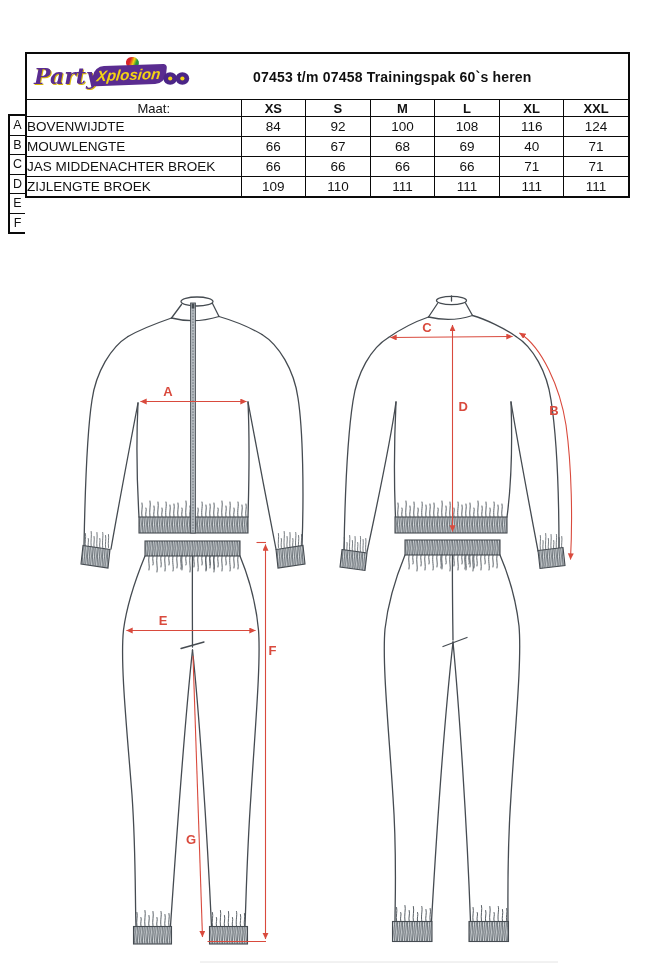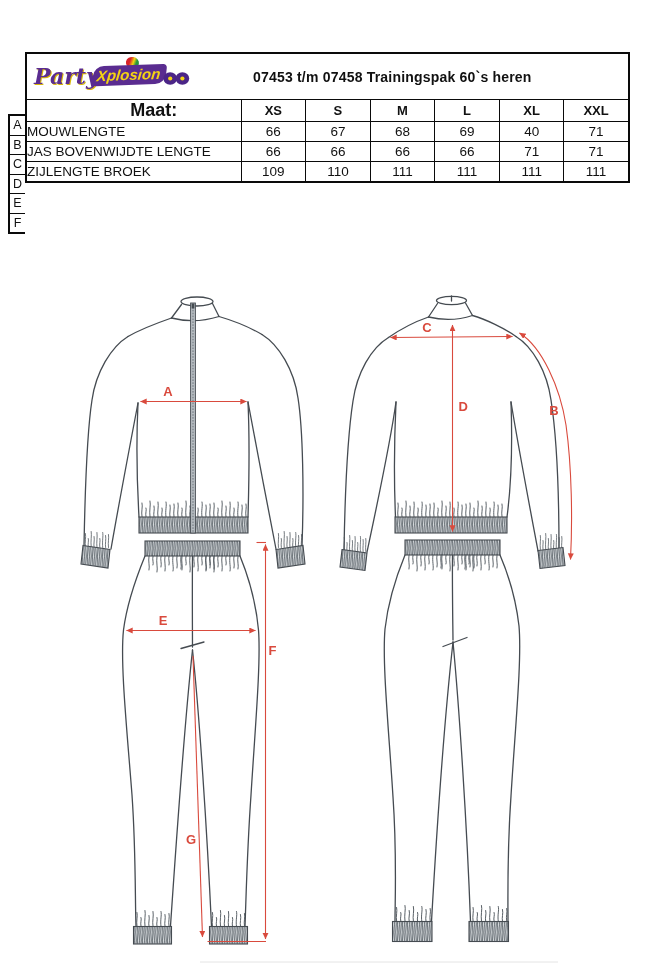--- a/index.html
+++ b/index.html
@@ -6,21 +6,21 @@
   .page{position:relative;width:650px;height:976px;background:#fff;overflow:hidden;
         font-family:"Liberation Sans",sans-serif;color:#111;}
   
   table.size-table{position:absolute;left:25px;top:52px;width:603px;border-collapse:collapse;
         table-layout:fixed;border:2px solid #0a0a0a;background:#fff;}
   table.size-table td{border:1px solid #0a0a0a;padding:0;font-size:13.5px;overflow:hidden;white-space:nowrap;}
   td.head-cell{height:45px;position:relative;}
   .sheet-title{position:absolute;left:132px;right:2px;top:50%;transform:translateY(-50%);
         text-align:center;font-weight:bold;font-size:14px;letter-spacing:0.2px;}
   tr.r-sizes td{height:16px;text-align:center;font-weight:bold;font-size:13px;}
-  tr.r-sizes td.lab{font-weight:bold;font-size:18px;padding-left:40px;}
+  tr.r-sizes td.lab{font-weight:normal;font-size:13px;padding-left:40px;}
   tr.r-data td{height:19px;}
   td.lab{text-align:left;padding-left:3px;}
   td.val{text-align:center;}
   
   .letters{position:absolute;left:8px;top:114px;width:17px;height:120px;box-sizing:border-box;
         border:2px solid #0a0a0a;border-right:none;display:flex;flex-direction:column;background:#fff;}
   .letter-cell{flex:1;display:flex;align-items:center;justify-content:center;font-size:12.5px;
         border-top:1px solid #0a0a0a;}
   .letter-cell:first-child{border-top:none;}
   
@@ -79,30 +79,39 @@
       <tr class="r-sizes">
         <td class="lab">Maat:</td>
         <td>XS</td>
         <td>S</td>
         <td>M</td>
         <td>L</td>
         <td>XL</td>
         <td>XXL</td>
       </tr>
       <tr class="r-data">
+        <td class="lab">BOVENWIJDTE</td>
+        <td class="val">84</td>
+        <td class="val">92</td>
+        <td class="val">100</td>
+        <td class="val">108</td>
+        <td class="val">116</td>
+        <td class="val">124</td>
+      </tr>
+      <tr class="r-data">
         <td class="lab">MOUWLENGTE</td>
         <td class="val">66</td>
         <td class="val">67</td>
         <td class="val">68</td>
         <td class="val">69</td>
         <td class="val">40</td>
         <td class="val">71</td>
       </tr>
       <tr class="r-data">
-        <td class="lab">JAS BOVENWIJDTE LENGTE</td>
+        <td class="lab">JAS MIDDENACHTER BROEK</td>
         <td class="val">66</td>
         <td class="val">66</td>
         <td class="val">66</td>
         <td class="val">66</td>
         <td class="val">71</td>
         <td class="val">71</td>
       </tr>
       <tr class="r-data">
         <td class="lab">ZIJLENGTE BROEK</td>
         <td class="val">109</td>

